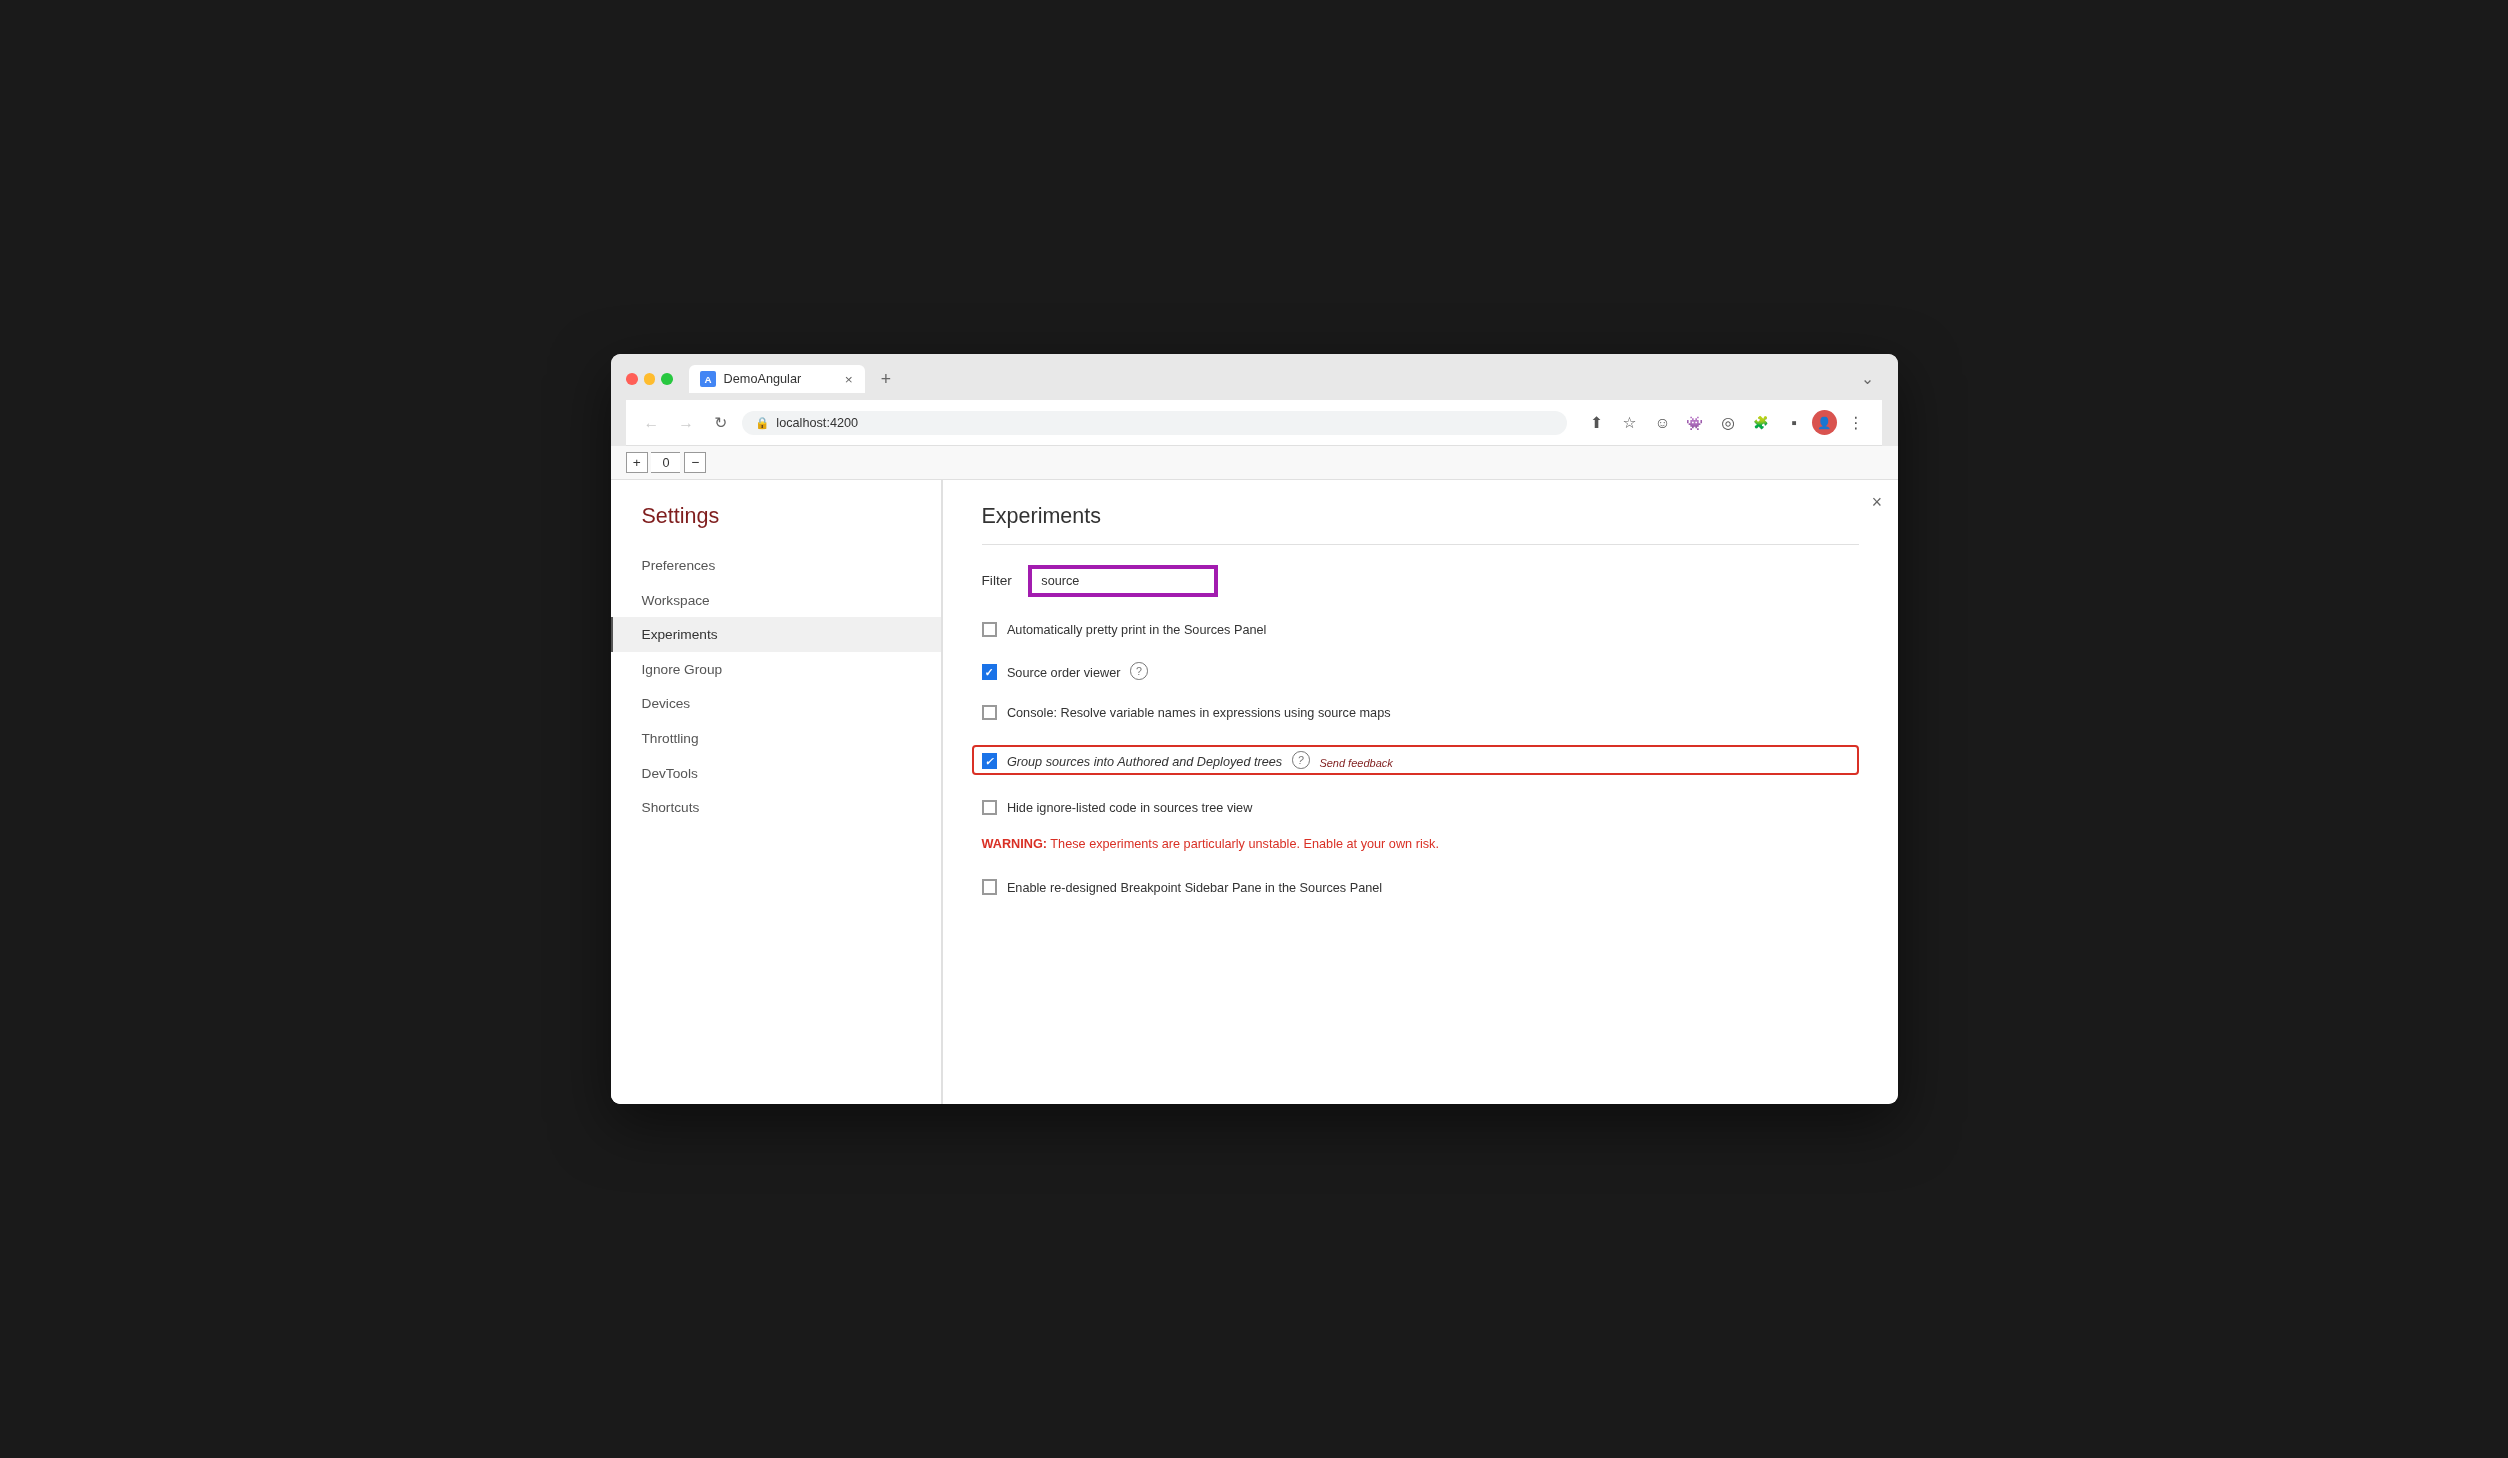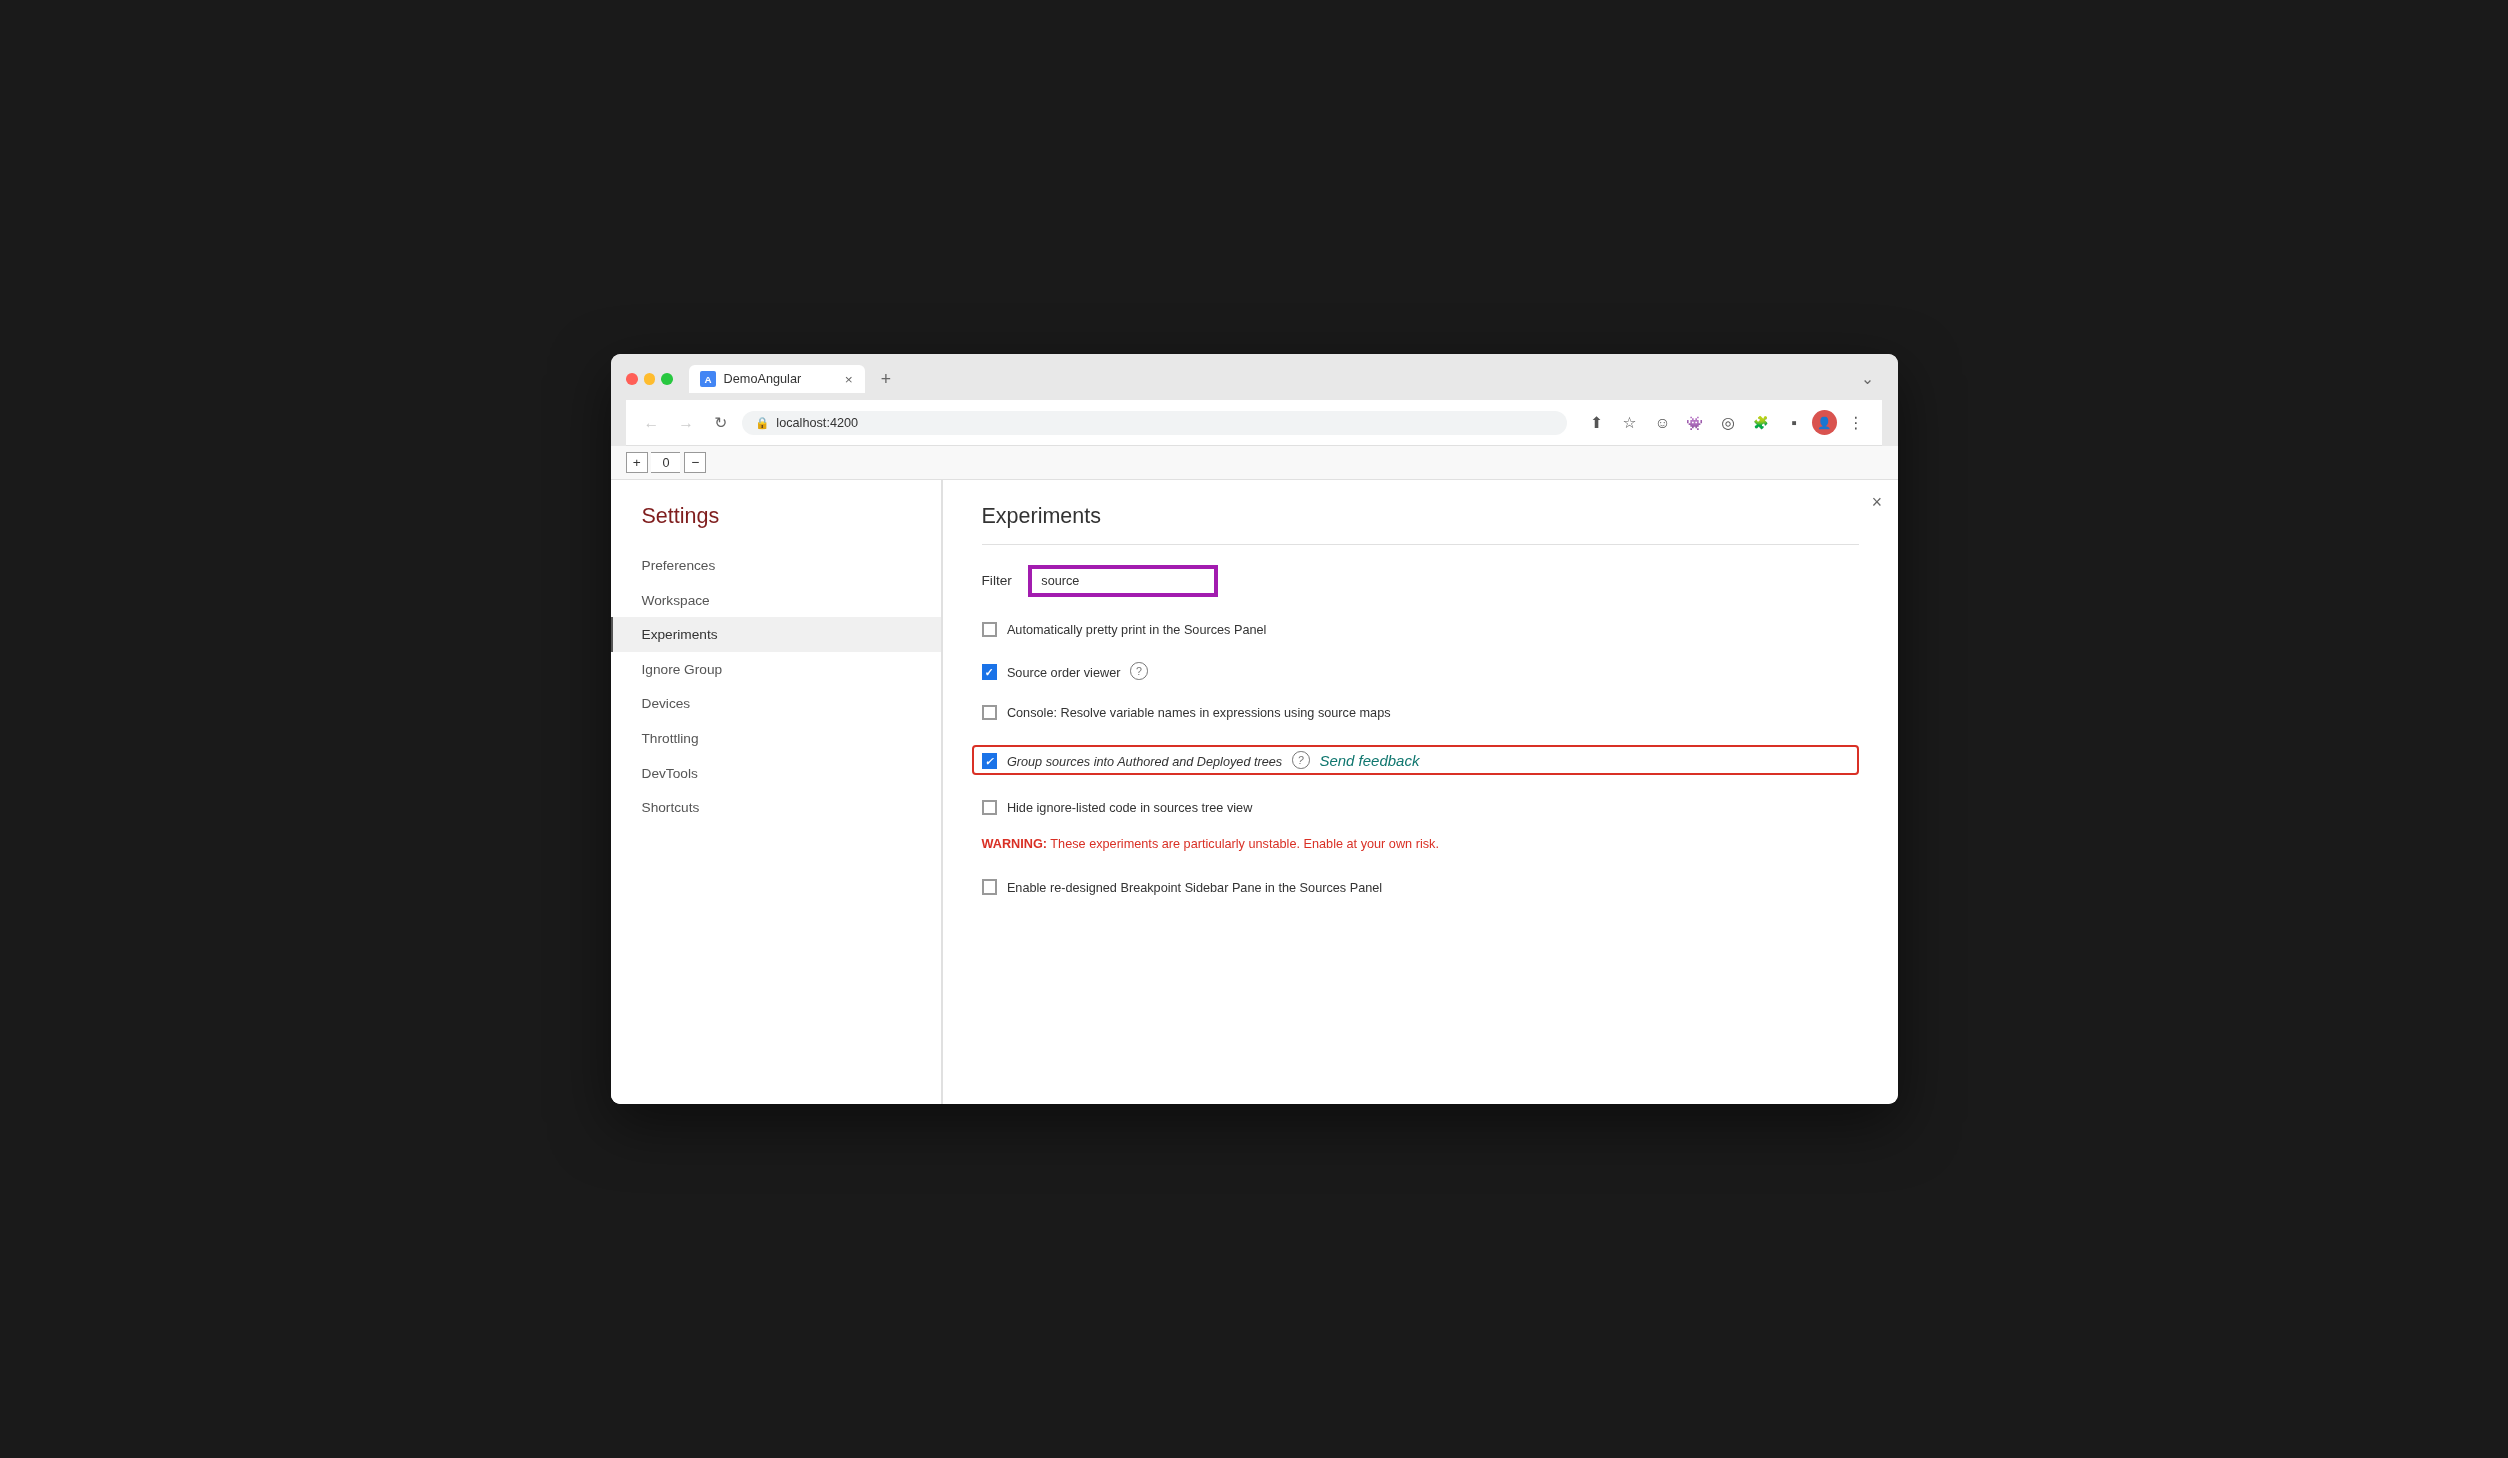--- a/index.html
+++ b/index.html
@@ -360,22 +360,22 @@
       display: flex;
       align-items: center;
       justify-content: center;
       font-size: 10.7px;
       color: #777;
       cursor: pointer;
       flex-shrink: 0;
     }
 
     .send-feedback-link {
-      color: #0f766e;
-      font-size: 15px;
+      color: #7f1d1d;
+      font-size: 11px;
       text-decoration: none;
       cursor: pointer;
     }
 
     .section-gap {
       margin-top: 19.5px;
       margin-bottom: 14px;
     }
   </style>
 </head>

